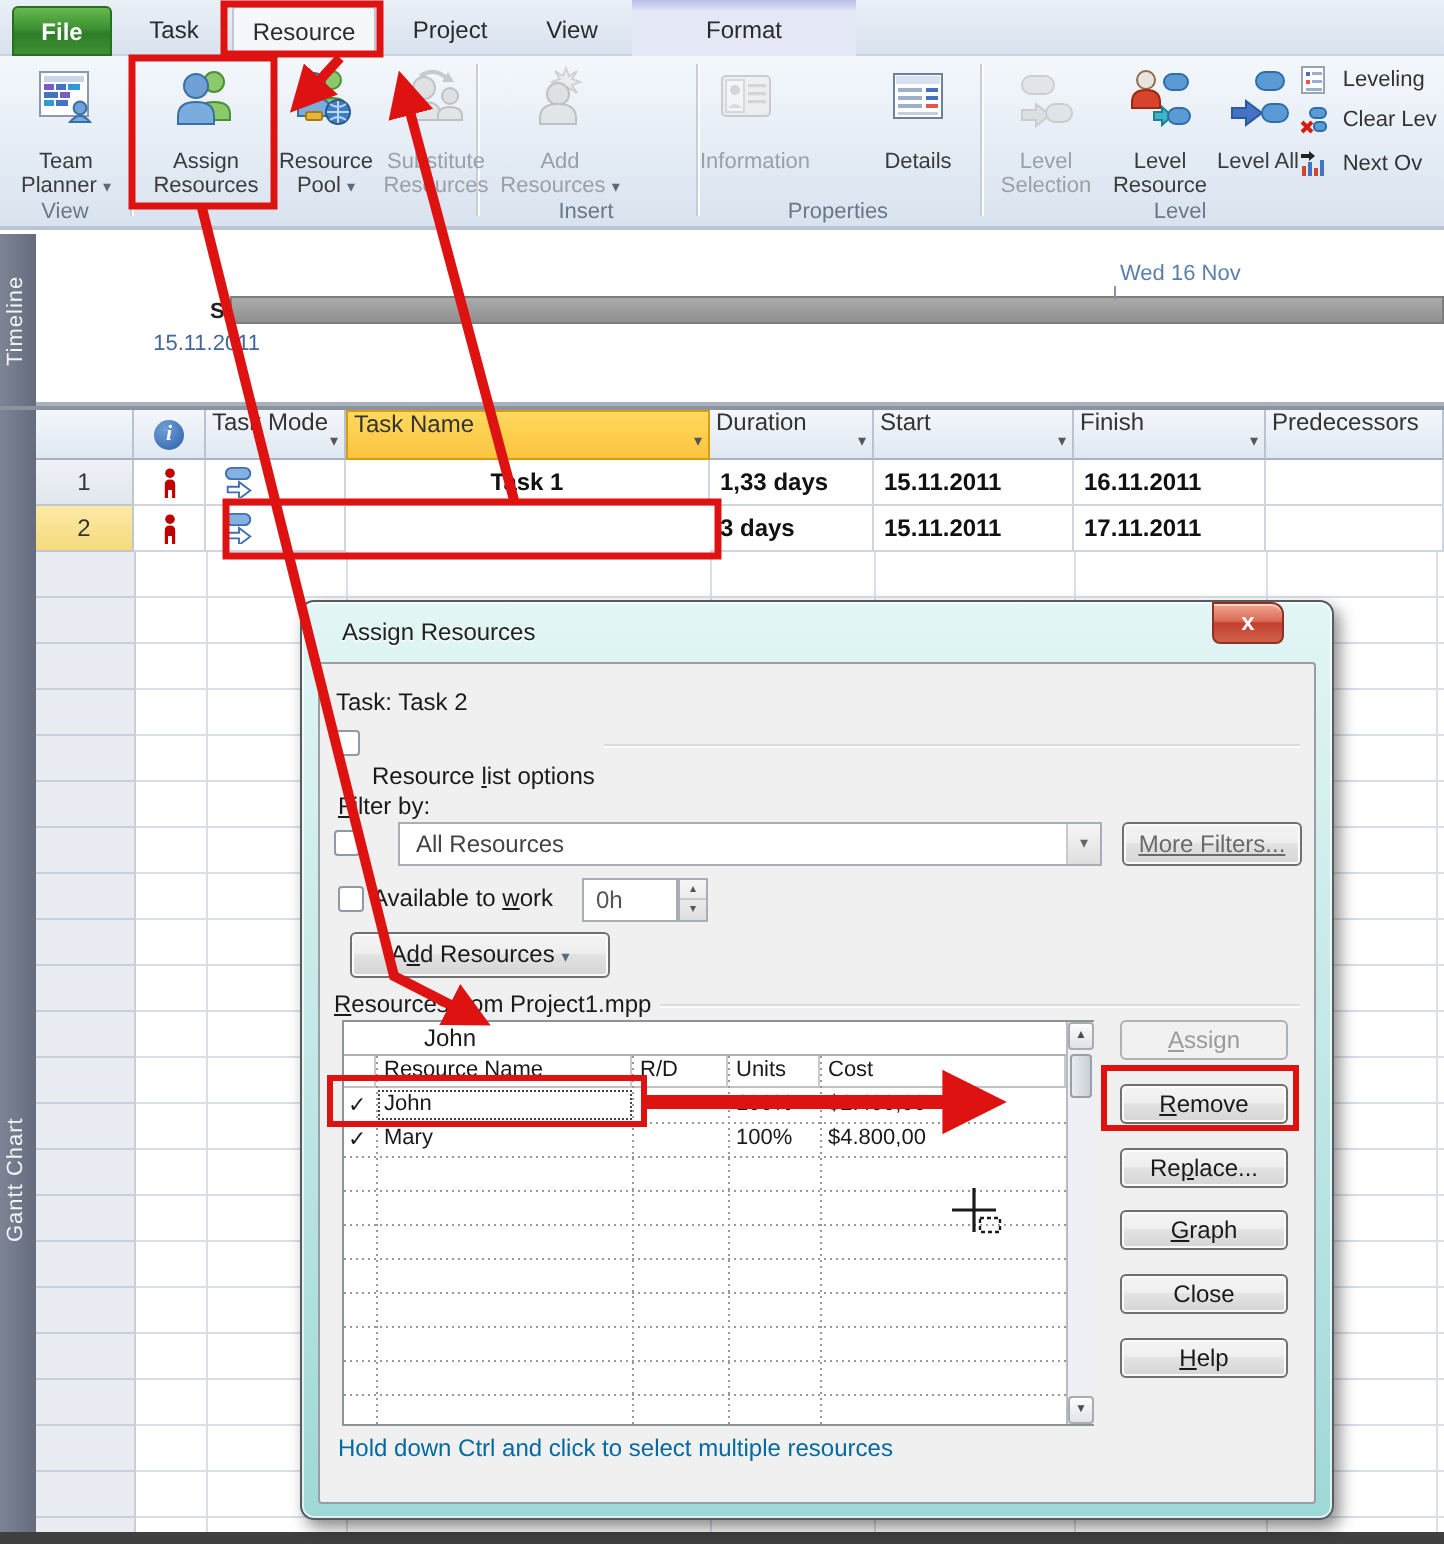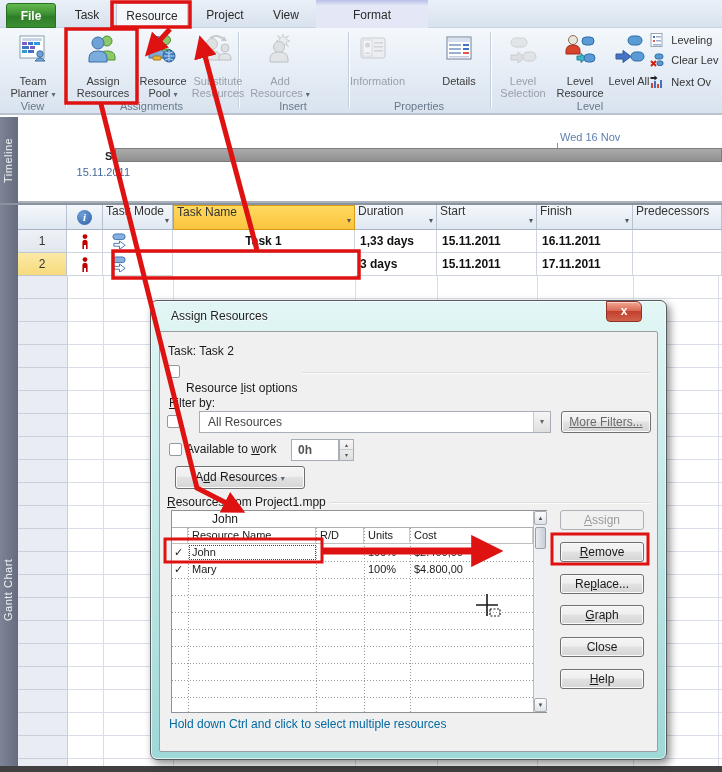--- a/index.html
+++ b/index.html
@@ -91,21 +91,21 @@
   .sepline{position:absolute;height:1px;background:#dcdcdc;box-shadow:0 1px 0 #fbfbfb;}
   .combo{position:absolute;left:39px;top:79px;width:352px;height:22px;background:#fff;border:1px solid #a8aeb8;}
   .combo .cval{position:absolute;left:8px;top:3px;color:#444;}
   .combo .carr{position:absolute;right:0;top:0;width:17px;height:20px;text-align:center;line-height:20px;
     font-size:8px;color:#666;background:linear-gradient(#f6f6f6,#dfdfdf);border-left:1px solid #c6cbd2;}
   .wbtn{position:absolute;height:22px;background:linear-gradient(#f4f4f4,#efefef 45%,#e2e2e2 50%,#d5d5d5);
     border:1px solid #707070;border-radius:3px;box-shadow:inset 0 0 0 1px #fbfbfb;
     text-align:center;font-size:12px;color:#1a1a1a;line-height:20px;}
   .wbtn.gray{color:#6a6a6a;text-decoration:underline;}
   .wbtn.disabled{color:#9b9b9b;border-color:#aeb2b8;background:#f1f1f1;box-shadow:none;}
-  .spinfield{position:absolute;left:131px;top:107px;width:48px;height:22px;background:#fff;border:1px solid #a8aeb8;font-weight:bold;}
+  .spinfield{position:absolute;left:131px;top:107px;width:48px;height:22px;background:#fff;border:1px solid #a8aeb8;}
   .spinfield span{position:absolute;left:6px;top:3px;color:#555;}
   .spinner{position:absolute;left:179px;top:107px;width:15px;height:22px;border:1px solid #a8aeb8;
     background:linear-gradient(#f6f6f6,#dfdfdf);}
   .spinner div{height:10px;text-align:center;font-size:6px;color:#555;line-height:10px;}
   .spinner div:first-child{border-bottom:1px solid #c6cbd2;}
 
   
   .rtable{position:absolute;left:11px;top:178px;width:376px;height:203px;background:#fff;border:1px solid #8f9396;}
   .rt-entry{position:absolute;left:0;top:0;width:361px;height:17px;border-bottom:1px solid #b0b0b0;}
   .rt-entry span{position:absolute;left:40px;top:1px;}
@@ -321,21 +321,20 @@
             <rect x="1" y="8" width="2" height="5" fill="#d8432c"></rect>
             <rect x="4" y="6" width="2" height="7" fill="#4472c4"></rect>
             <rect x="7" y="9" width="2" height="4" fill="#d8432c"></rect>
             <rect x="10" y="5" width="2" height="8" fill="#4472c4"></rect>
           </svg>
       </span>
       <span class="slb">Next Ov</span>
     </div>
 
     <div class="grp-label" style="left:0;width:65px">View</div>
-    <div class="grp-label" style="left:65px;width:173px">Assignments</div>
     <div class="grp-label" style="left:238px;width:110px">Insert</div>
     <div class="grp-label" style="left:348px;width:142px">Properties</div>
     <div class="grp-label" style="left:490px;width:200px">Level</div>
   </div>
 
   <div class="side-strip timeline-strip">
     <span style="top:6px;height:74px">Timeline</span>
   </div>
   <div class="timeline">
     <div class="tl-start">Start</div>

